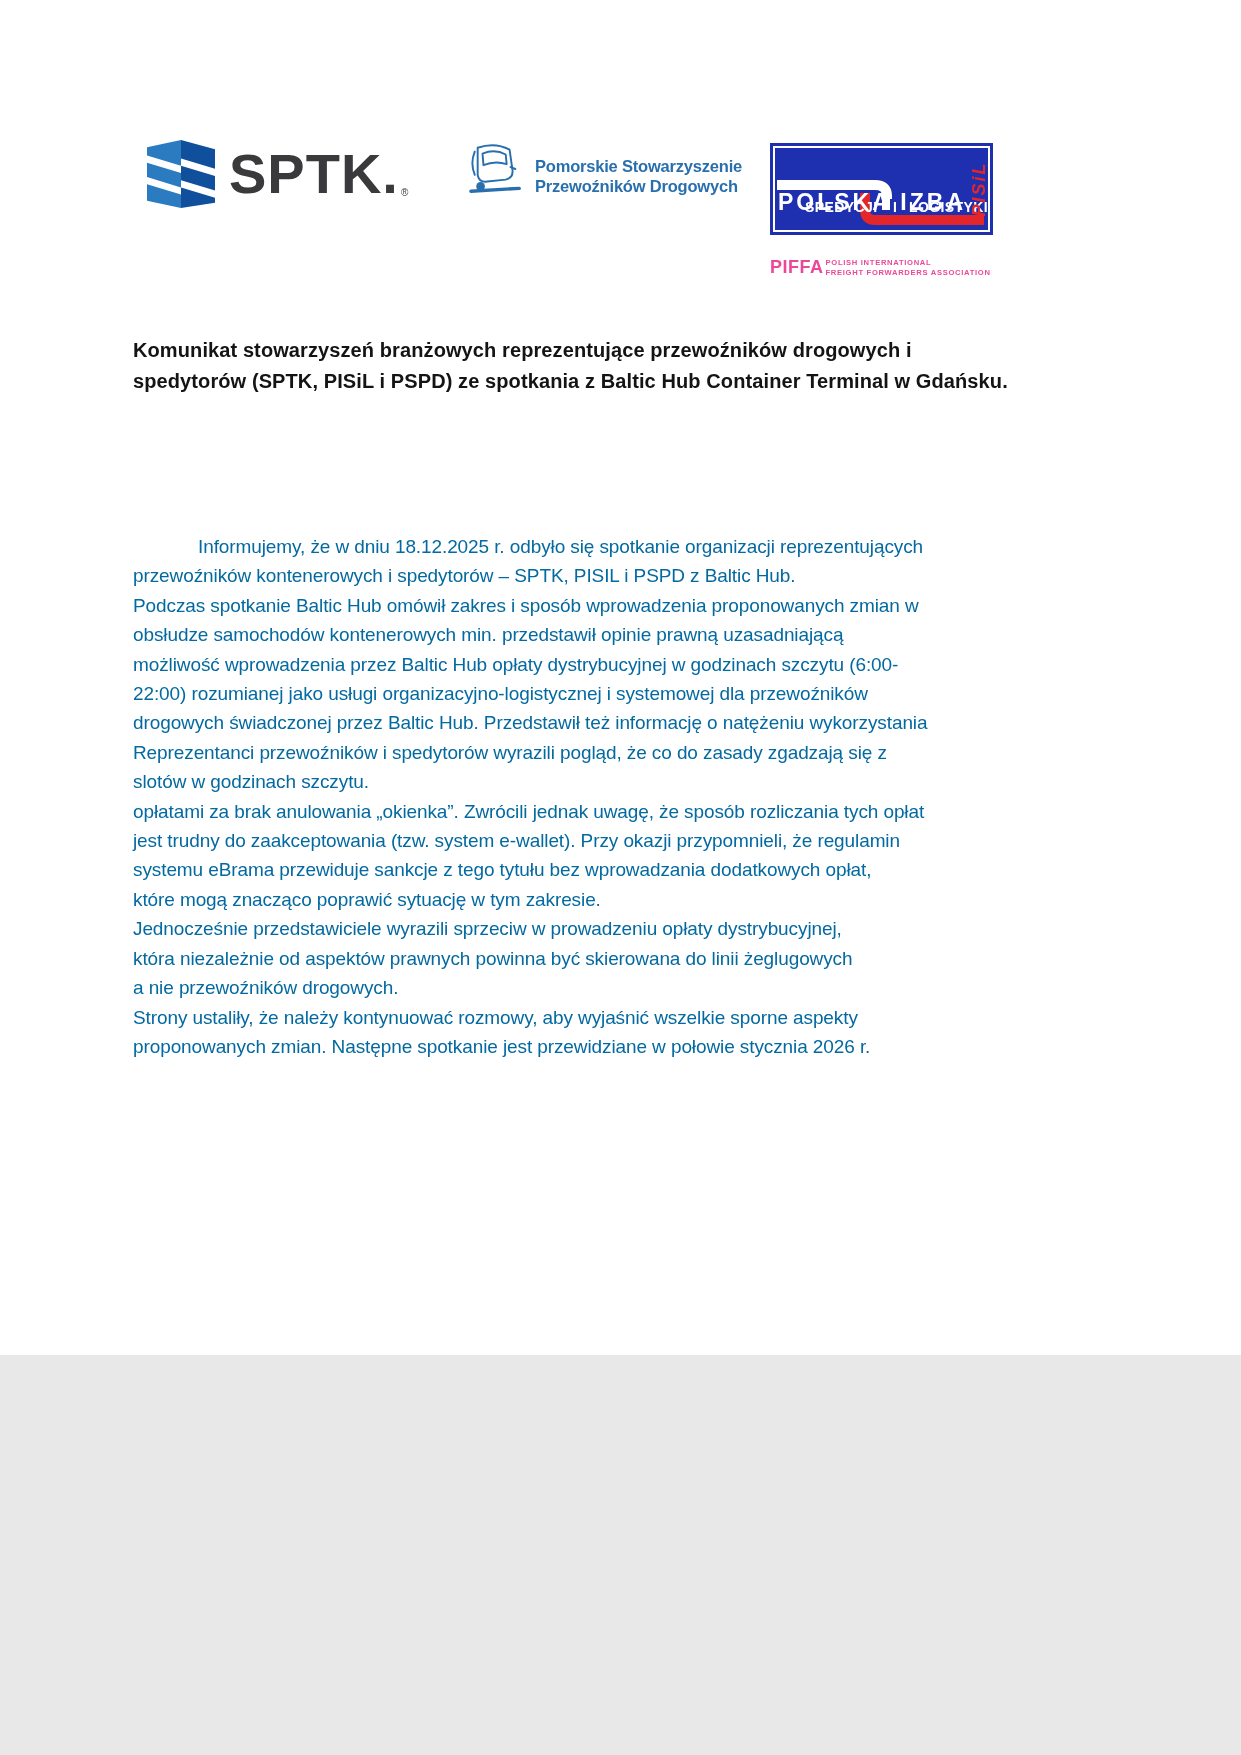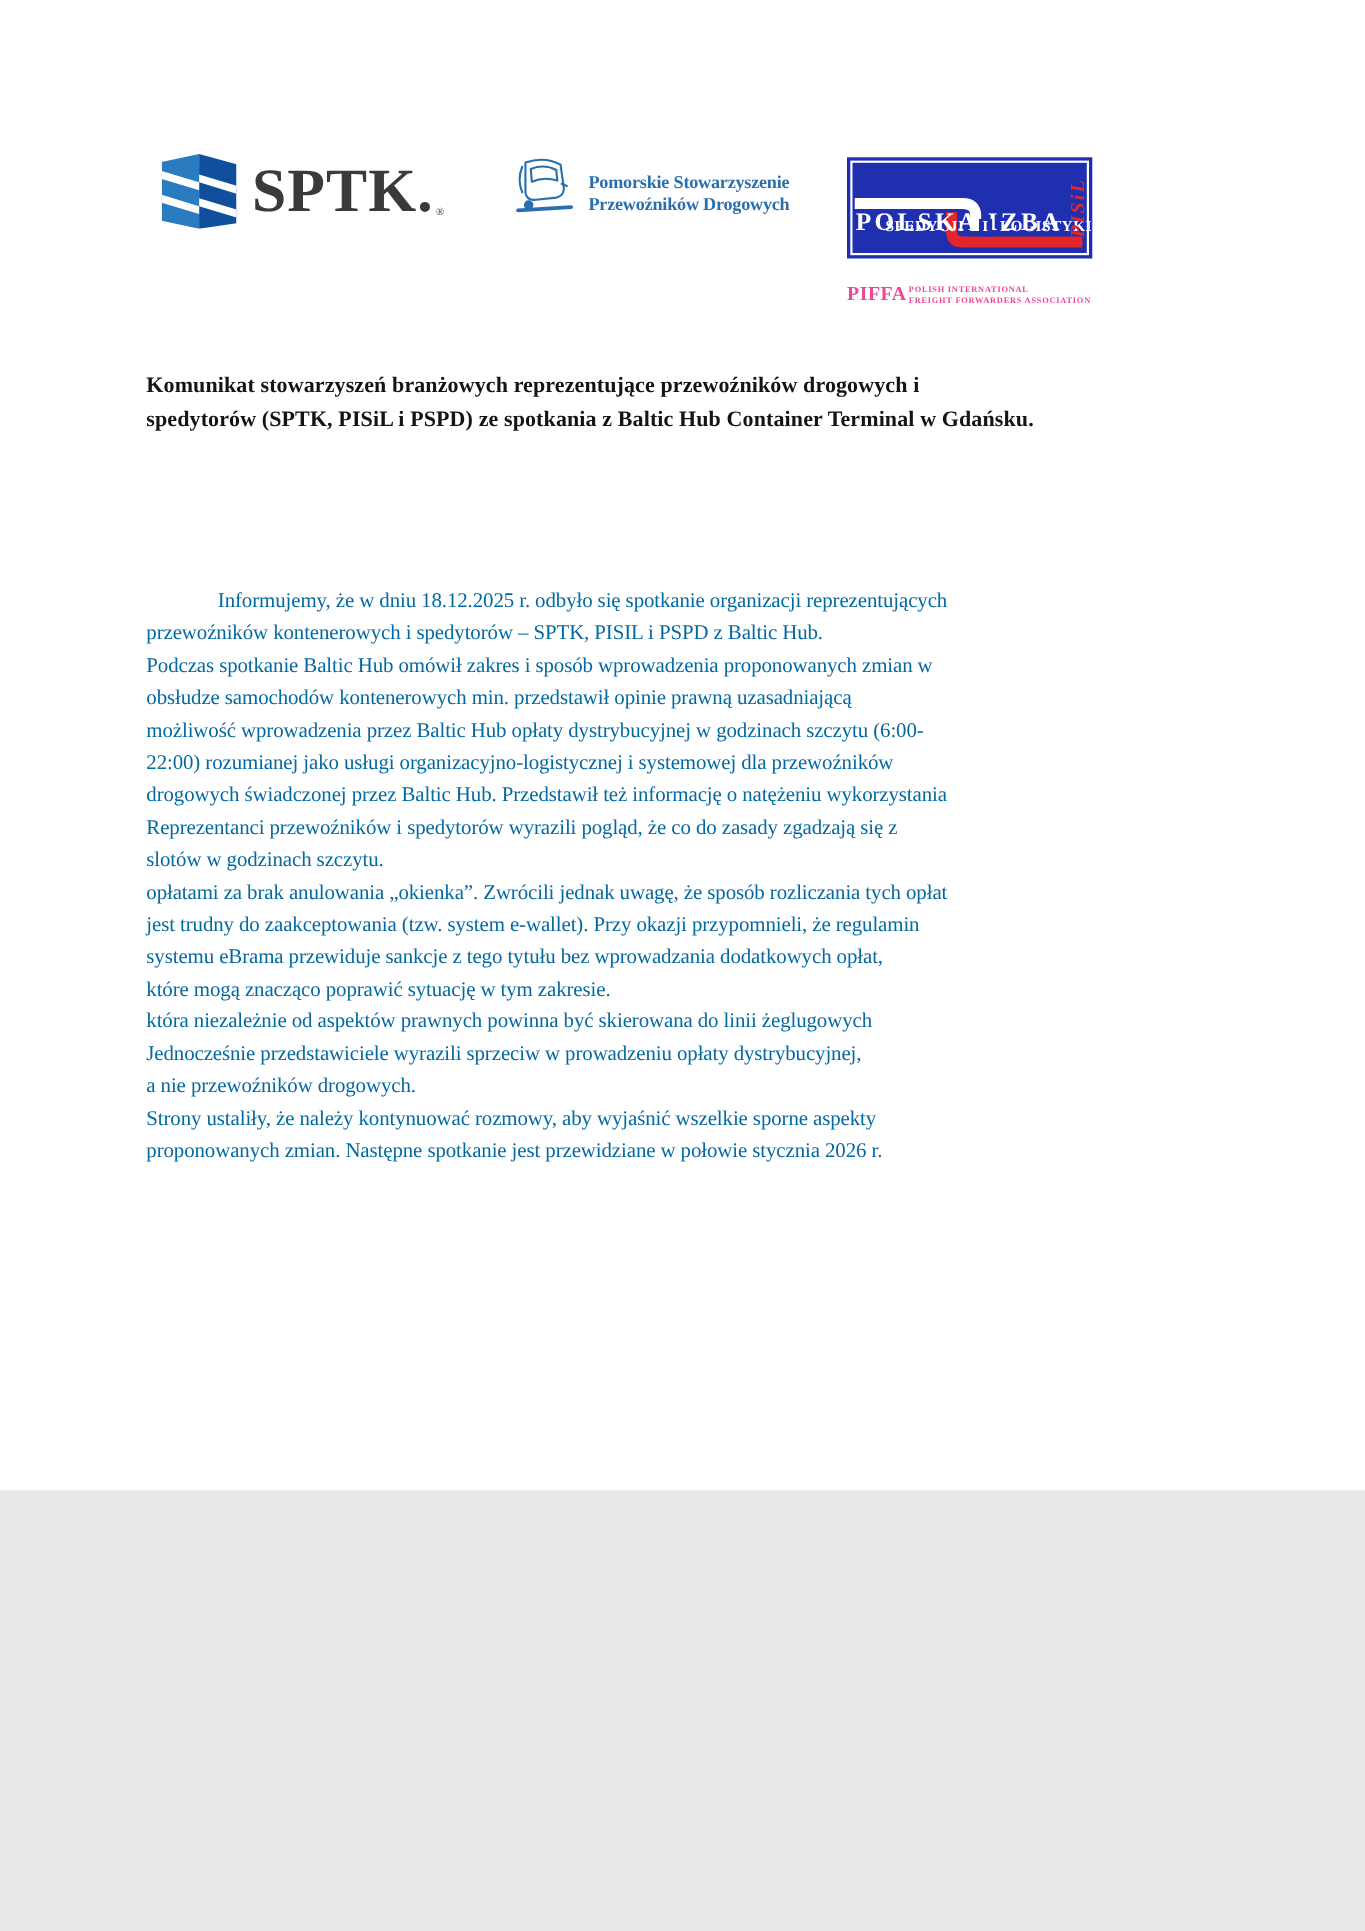--- a/index.html
+++ b/index.html
@@ -1,21 +1,21 @@
 <!DOCTYPE html>
 <html><head>
 <meta charset="utf-8">
 <style>
   html,body{margin:0;padding:0;background:#e8e8e8;}
   .page{
     position:relative;
     width:1241px;height:1355px;
     margin:0 auto;
     background:#ffffff;
-    font-family:Liberation Serif, serif;
+    font-family:Liberation Sans, sans-serif;
     overflow:hidden;
   }
 
   
   .sptk-logo{position:absolute;left:147px;top:140px;display:flex;align-items:center;}
   .sptk-icon{width:68px;height:68px;display:block;}
   .sptk-text{font-size:56px;font-weight:800;color:#3a3a3c;letter-spacing:1px;margin-left:14px;line-height:68px;}
   .sptk-reg{font-size:10px;color:#3a3a3c;align-self:flex-end;margin:0 0 10px 2px;}
 
   
@@ -126,22 +126,22 @@
       <div class="body-line">obsłudze samochodów kontenerowych min. przedstawił opinie prawną uzasadniającą</div>
       <div class="body-line">możliwość wprowadzenia przez Baltic Hub opłaty dystrybucyjnej w godzinach szczytu (6:00-</div>
       <div class="body-line">22:00) rozumianej jako usługi organizacyjno-logistycznej i systemowej dla przewoźników</div>
       <div class="body-line">drogowych świadczonej przez Baltic Hub. Przedstawił też informację o natężeniu wykorzystania</div>
       <div class="body-line">Reprezentanci przewoźników i spedytorów wyrazili pogląd, że co do zasady zgadzają się z</div>
       <div class="body-line">slotów w godzinach szczytu.</div>
       <div class="body-line">opłatami za brak anulowania „okienka”. Zwrócili jednak uwagę, że sposób rozliczania tych opłat</div>
       <div class="body-line">jest trudny do zaakceptowania (tzw. system e-wallet). Przy okazji przypomnieli, że regulamin</div>
       <div class="body-line">systemu eBrama przewiduje sankcje z tego tytułu bez wprowadzania dodatkowych opłat,</div>
       <div class="body-line">które mogą znacząco poprawić sytuację w tym zakresie.</div>
+      <div class="body-line">Jednocześnie przedstawiciele wyrazili sprzeciw w prowadzeniu opłaty dystrybucyjnej,</div>
       <div class="body-line">która niezależnie od aspektów prawnych powinna być skierowana do linii żeglugowych</div>
-      <div class="body-line">Jednocześnie przedstawiciele wyrazili sprzeciw w prowadzeniu opłaty dystrybucyjnej,</div>
       <div class="body-line">a nie przewoźników drogowych.</div>
       <div class="body-line">Strony ustaliły, że należy kontynuować rozmowy, aby wyjaśnić wszelkie sporne aspekty</div>
       <div class="body-line">proponowanych zmian. Następne spotkanie jest przewidziane w połowie stycznia 2026 r.</div>
     </div>
 
   <div class="page-number">1</div>
 
 </div>
 
 </body></html>

